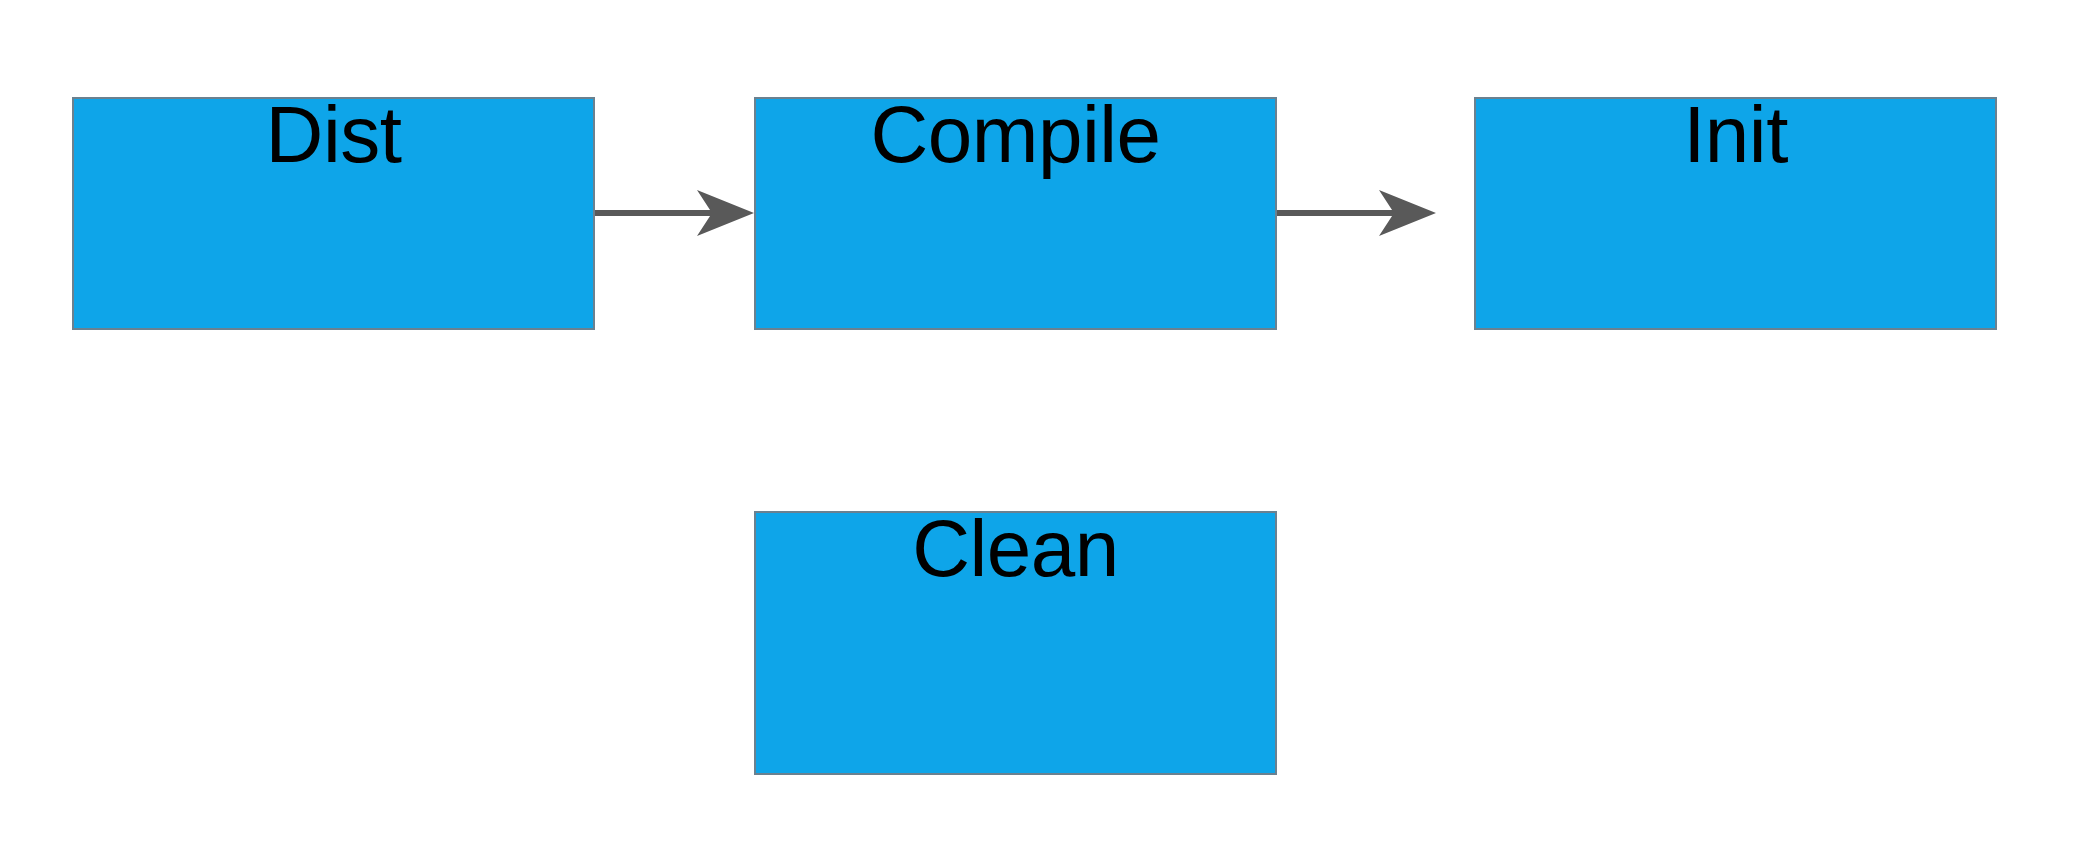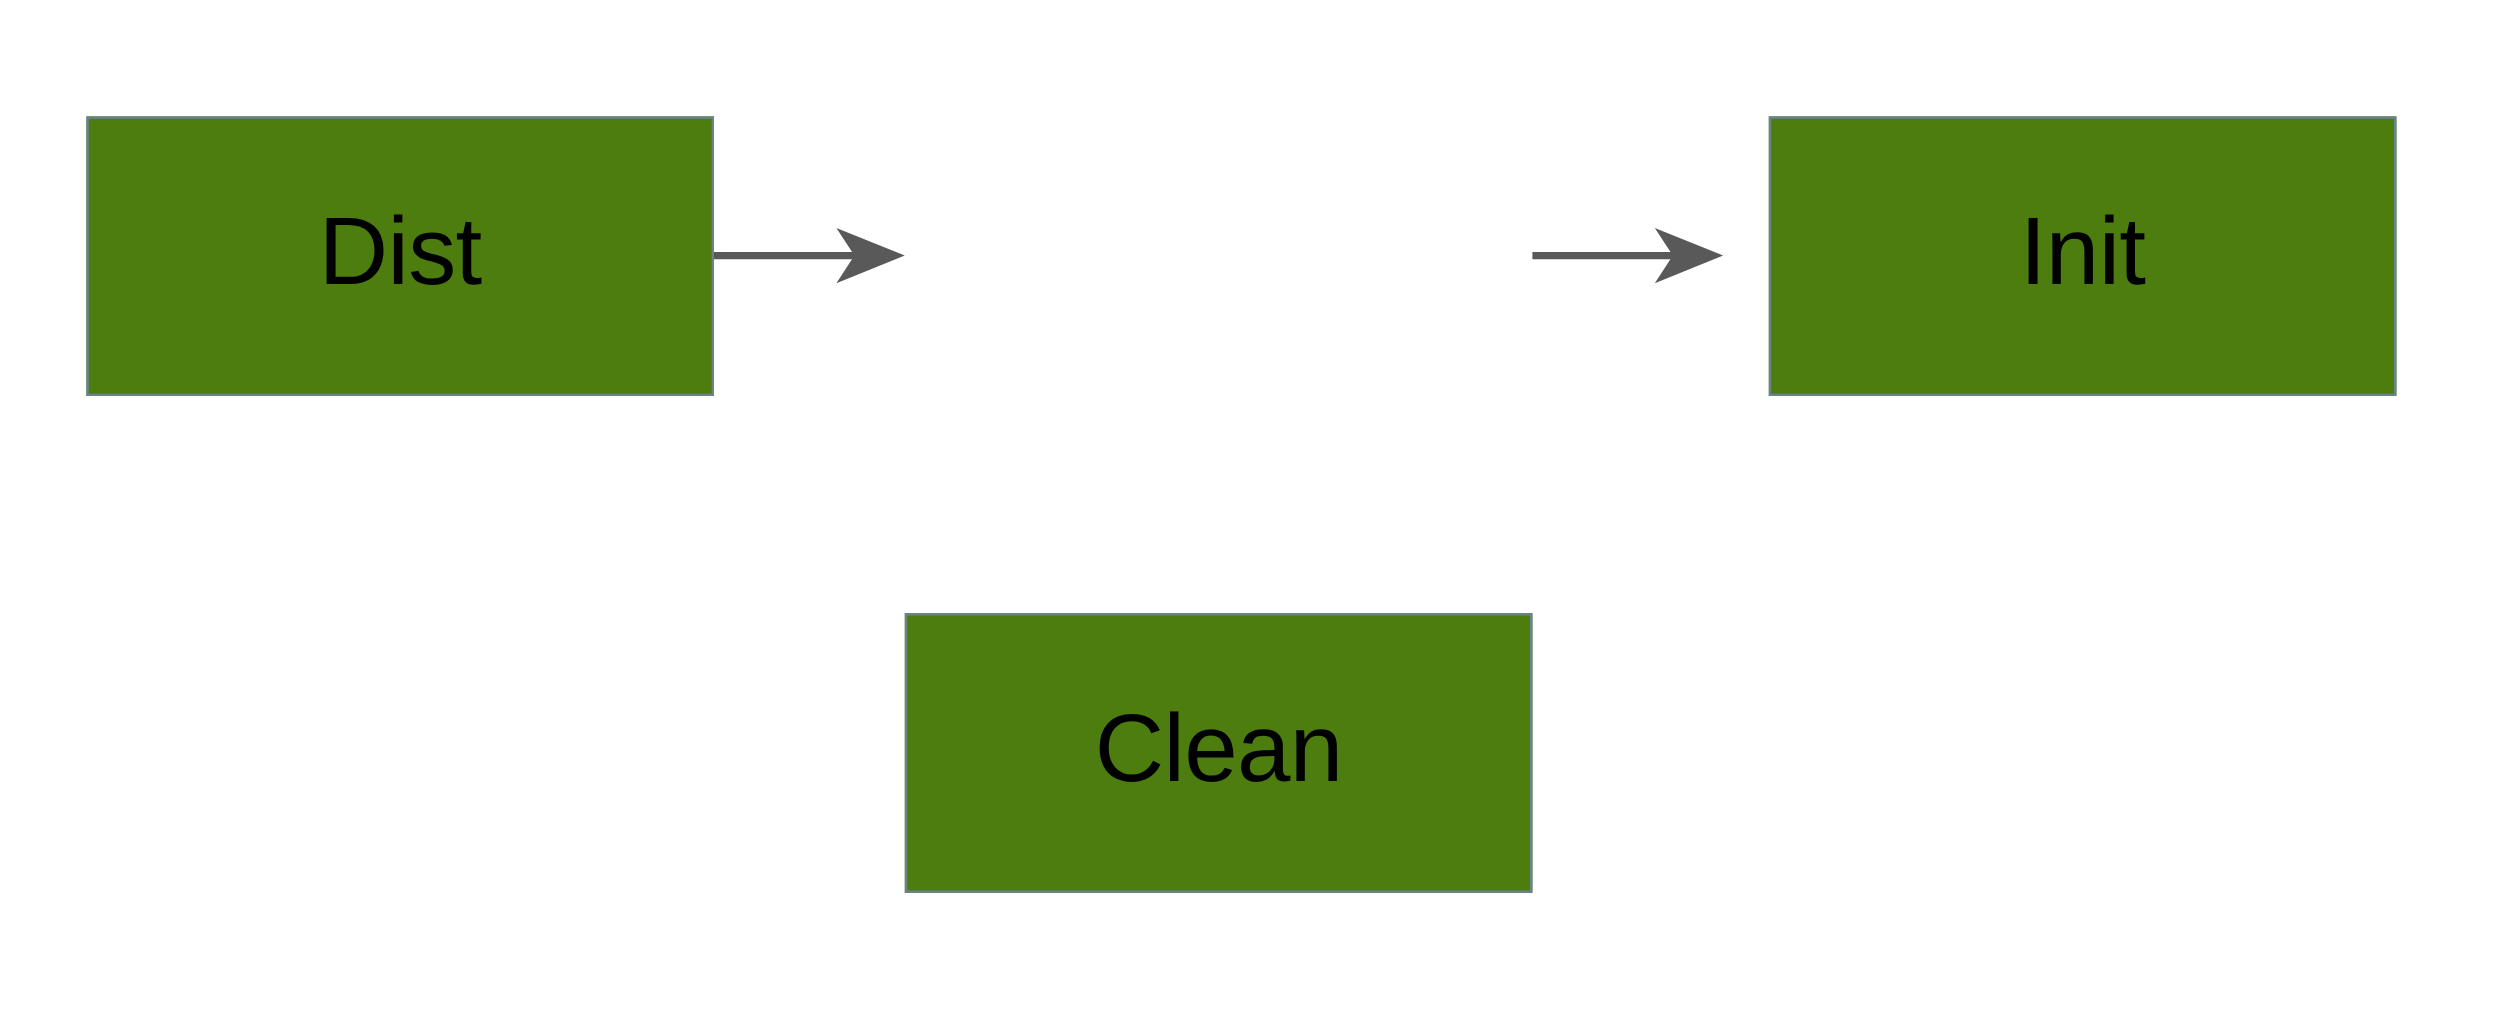--- a/index.html
+++ b/index.html
@@ -13,24 +13,23 @@
   #canvas {
     position: relative;
     width: 2078px;
     height: 848px;
     background: #ffffff;
     overflow: hidden;
   }
   .node {
     position: absolute;
     box-sizing: border-box;
-    background: #4d7c0f;
+    background: #0ea5e9;
     border: 2px solid #6a8190;
     display: flex;
-    align-items: center;
     justify-content: center;
   }
   .node-label {
     font-family: "Liberation Sans", sans-serif;
     font-size: 80px;
     font-weight: 400;
     line-height: 1;
     color: #000000;
     letter-spacing: -0.5px;
     white-space: nowrap;
@@ -42,21 +41,21 @@
     left: 0;
     top: 0;
     width: 2078px;
     height: 848px;
     pointer-events: none;
   }
   
   .node-dist    { left: 72px;  top: 97px;  width: 523px; height: 233px; }
   .node-compile { left: 754px; top: 97px;  width: 523px; height: 233px; }
   .node-init    { left: 1436px;top: 97px;  width: 523px; height: 233px; margin-left: 38px; }
-  .node-clean   { left: 754px; top: 511px; width: 523px; height: 233px; }
+  .node-clean   { left: 754px; top: 511px; width: 523px; height: 264px; }
 </style>
 </head>
 <body>
 
 <div id="canvas">
 
   <svg class="edge-layer" viewBox="0 0 2078 848" width="2078" height="848" xmlns="http://www.w3.org/2000/svg">
     <g>
       <line x1="595" y1="213" x2="1418" y2="213" stroke="#595959" stroke-width="6" style="display:none"></line>
       <line x1="595" y1="213" x2="727" y2="213" stroke="#595959" stroke-width="6"></line>
@@ -65,20 +64,23 @@
     <g>
       <line x1="1277" y1="213" x2="1409" y2="213" stroke="#595959" stroke-width="6"></line>
       <path d="M 1436 213 L 1379 190 L 1394 213 L 1379 236 Z" fill="#595959"></path>
     </g>
   </svg>
 
   <div class="node node-dist">
     <span class="node-label">Dist</span>
   </div>
 
+  <div class="node node-compile">
+    <span class="node-label">Compile</span>
+  </div>
 
   <div class="node node-init">
     <span class="node-label">Init</span>
   </div>
 
   <div class="node node-clean">
     <span class="node-label">Clean</span>
   </div>
 
 </div>

